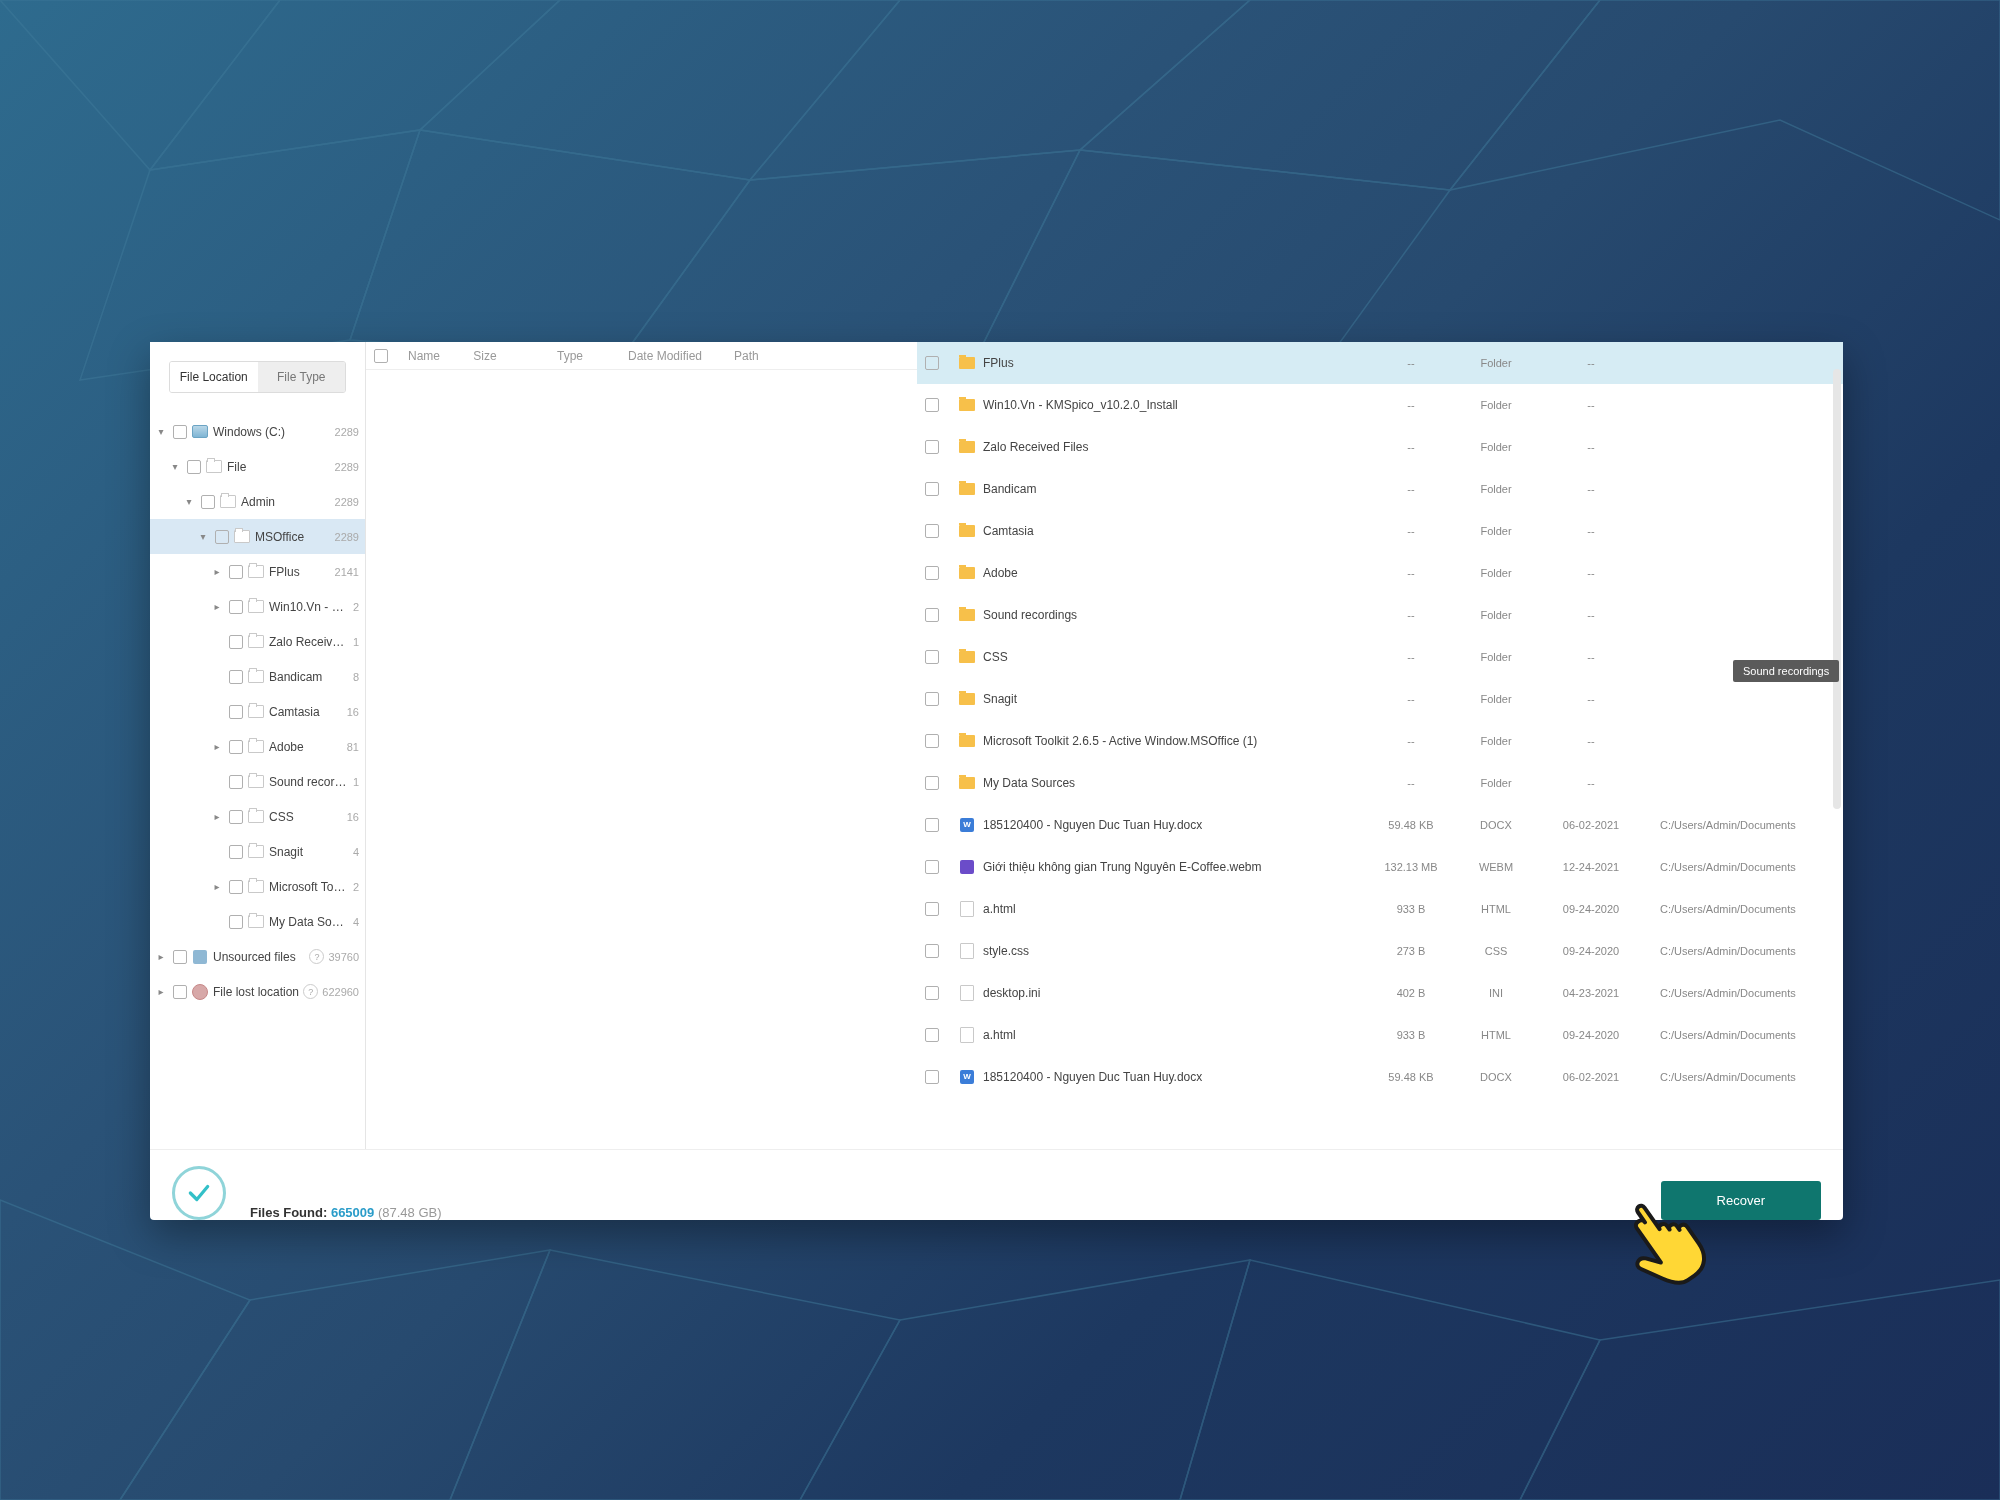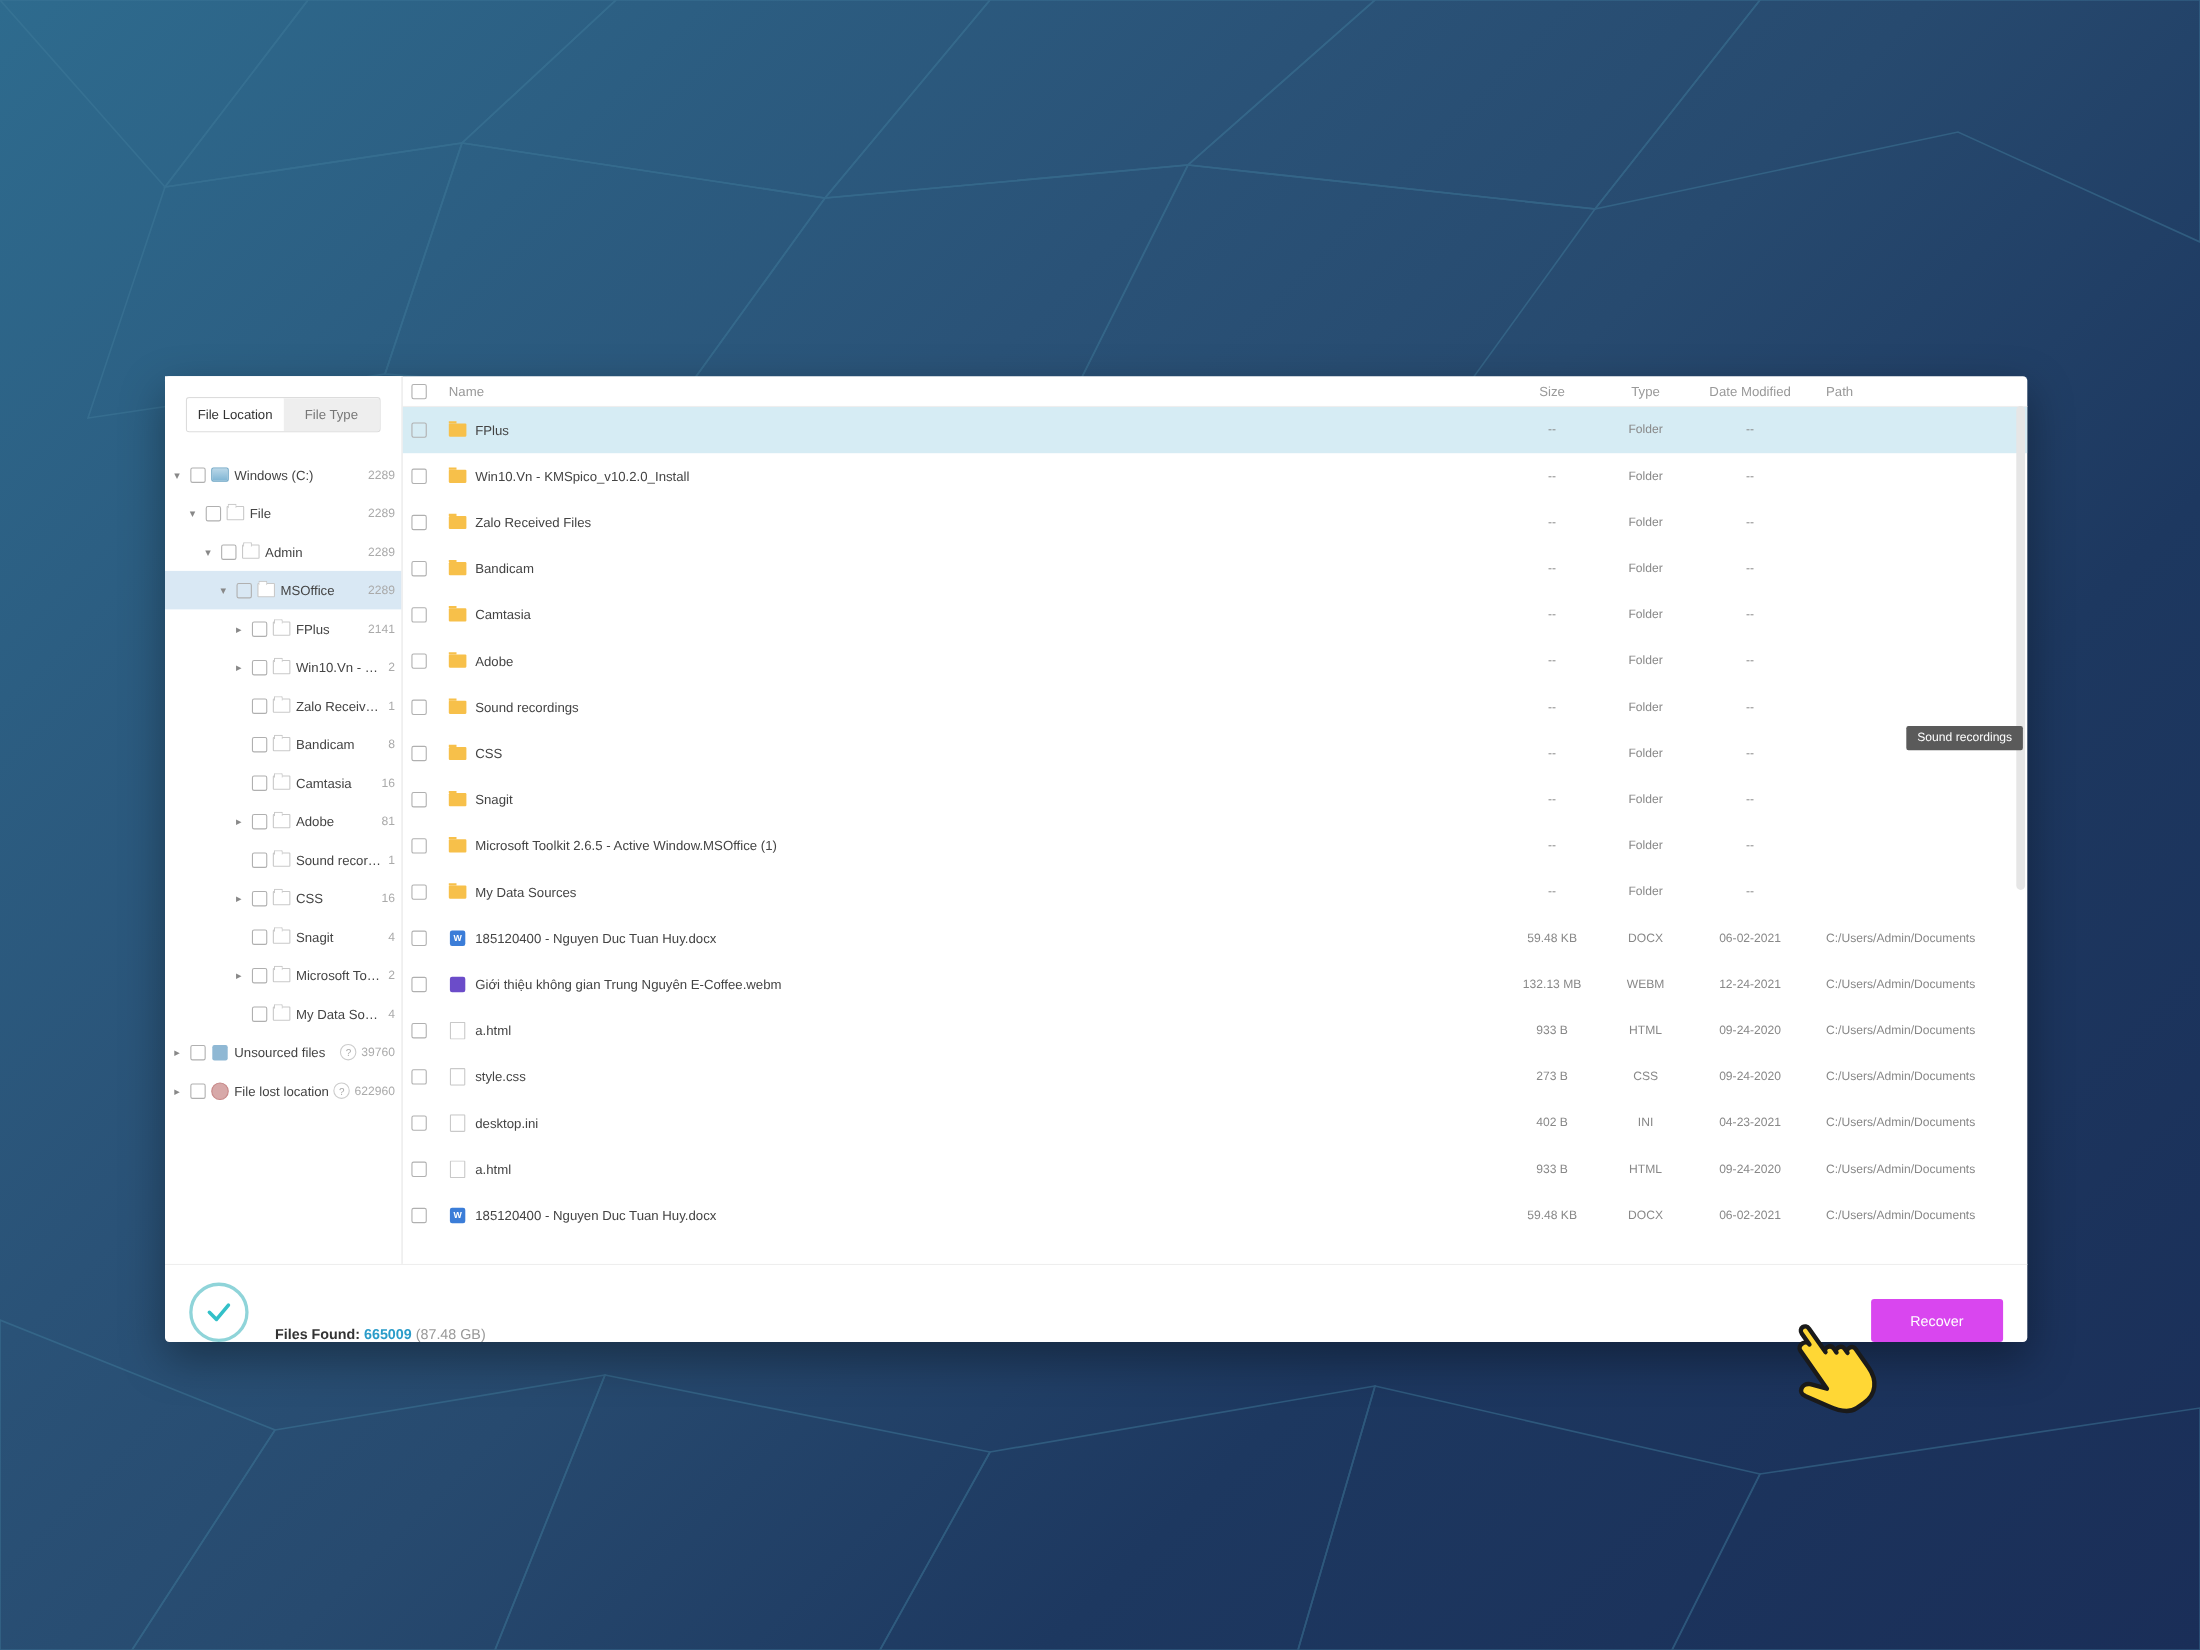--- a/index.html
+++ b/index.html
@@ -25,21 +25,21 @@
   .ind0{padding-left:4px}.ind1{padding-left:18px}.ind2{padding-left:32px}.ind3{padding-left:46px}.ind4{padding-left:60px}
   
   .drive-ico{width:15px;height:11px;background:linear-gradient(#b9d7e8,#7fb5d4);border:1px solid #6ba4c4;border-radius:2px}
   .folder-ico{width:15px;height:11px;border:1px solid #c9c9c9;border-radius:1px;background:#fff;position:relative}
   .folder-ico::before{content:"";position:absolute;top:-3px;left:0;width:6px;height:3px;border:1px solid #c9c9c9;border-bottom:none;border-radius:1px 1px 0 0;background:#fff}
   .folder-solid{width:16px;height:12px;background:#f7c04a;border-radius:1px;position:relative}
   .folder-solid::before{content:"";position:absolute;top:-3px;left:0;width:7px;height:3px;background:#f7c04a;border-radius:1px 1px 0 0}
   .unsourced-ico{width:14px;height:14px;background:#8fb8d4;border-radius:2px}
   .lost-ico{width:14px;height:14px;border-radius:50%;background:#d7a8a8;border:1px solid #c78888}
   
-  .main-panel{flex:1;display:flex;flex-direction:column;min-width:0}
+  .main-panel{flex:1;display:flex;flex-direction:row;min-width:0}
   .list-header{display:flex;align-items:center;height:27px;font-size:12px;color:#999;border-bottom:1px solid #eee;padding:0 18px 0 0}
   .list-header .hchk{width:30px;display:flex;justify-content:center}
   .hchk .chk{width:12px;height:12px;border:1px solid #b0b0b0;border-radius:2px;cursor:pointer}
   .col-name{flex:1;padding-left:12px}
   .col-size{width:90px;text-align:center}
   .col-type{width:80px;text-align:center}
   .col-date{width:110px;text-align:center}
   .col-path{width:165px;padding-left:14px}
   .file-list{flex:1;overflow:auto}
   .file-row{display:flex;align-items:center;height:41px;font-size:12px;color:#555;padding-right:18px;border-bottom:1px solid rgba(0,0,0,0)}
@@ -58,21 +58,21 @@
   .file-ico{width:12px;height:14px;background:#fff;border:1px solid #c9c9c9;border-radius:1px}
   .scrollbar{position:absolute;right:2px;top:27px;width:8px;height:440px;background:#e6e6e6;border-radius:4px}
   
   .footer{height:70px;border-top:1px solid #eee;display:flex;align-items:flex-end;padding:0 22px}
   .footer-check{width:48px;height:48px;border:3px solid #8fd4d9;border-radius:50%;display:flex;align-items:center;justify-content:center;margin-right:24px}
   .footer-check svg{width:26px;height:26px}
   .footer-text{font-size:13px;color:#333}
   .footer-text b{font-weight:600}
   .footer-count{color:#2a9cc9;font-weight:600}
   .footer-size{color:#999}
-  .recover-btn{margin-left:auto;background:#d946ef;color:#fff;font-size:13px;padding:12px 36px;border-radius:3px;cursor:pointer;border:none}
+  .recover-btn{margin-left:auto;background:#0f766e;color:#fff;font-size:13px;padding:12px 56px;border-radius:3px;cursor:pointer;border:none}
   
   .tooltip{position:absolute;background:#5a5a5a;color:#fff;font-size:11px;padding:5px 10px;border-radius:2px;white-space:nowrap}
   
   .hand-pointer{position:absolute;width:120px;height:120px;pointer-events:none}
 </style>
 </head>
 <body>
 
 <div class="desktop">
   <svg class="poly-overlay" width="2000" height="1500">

